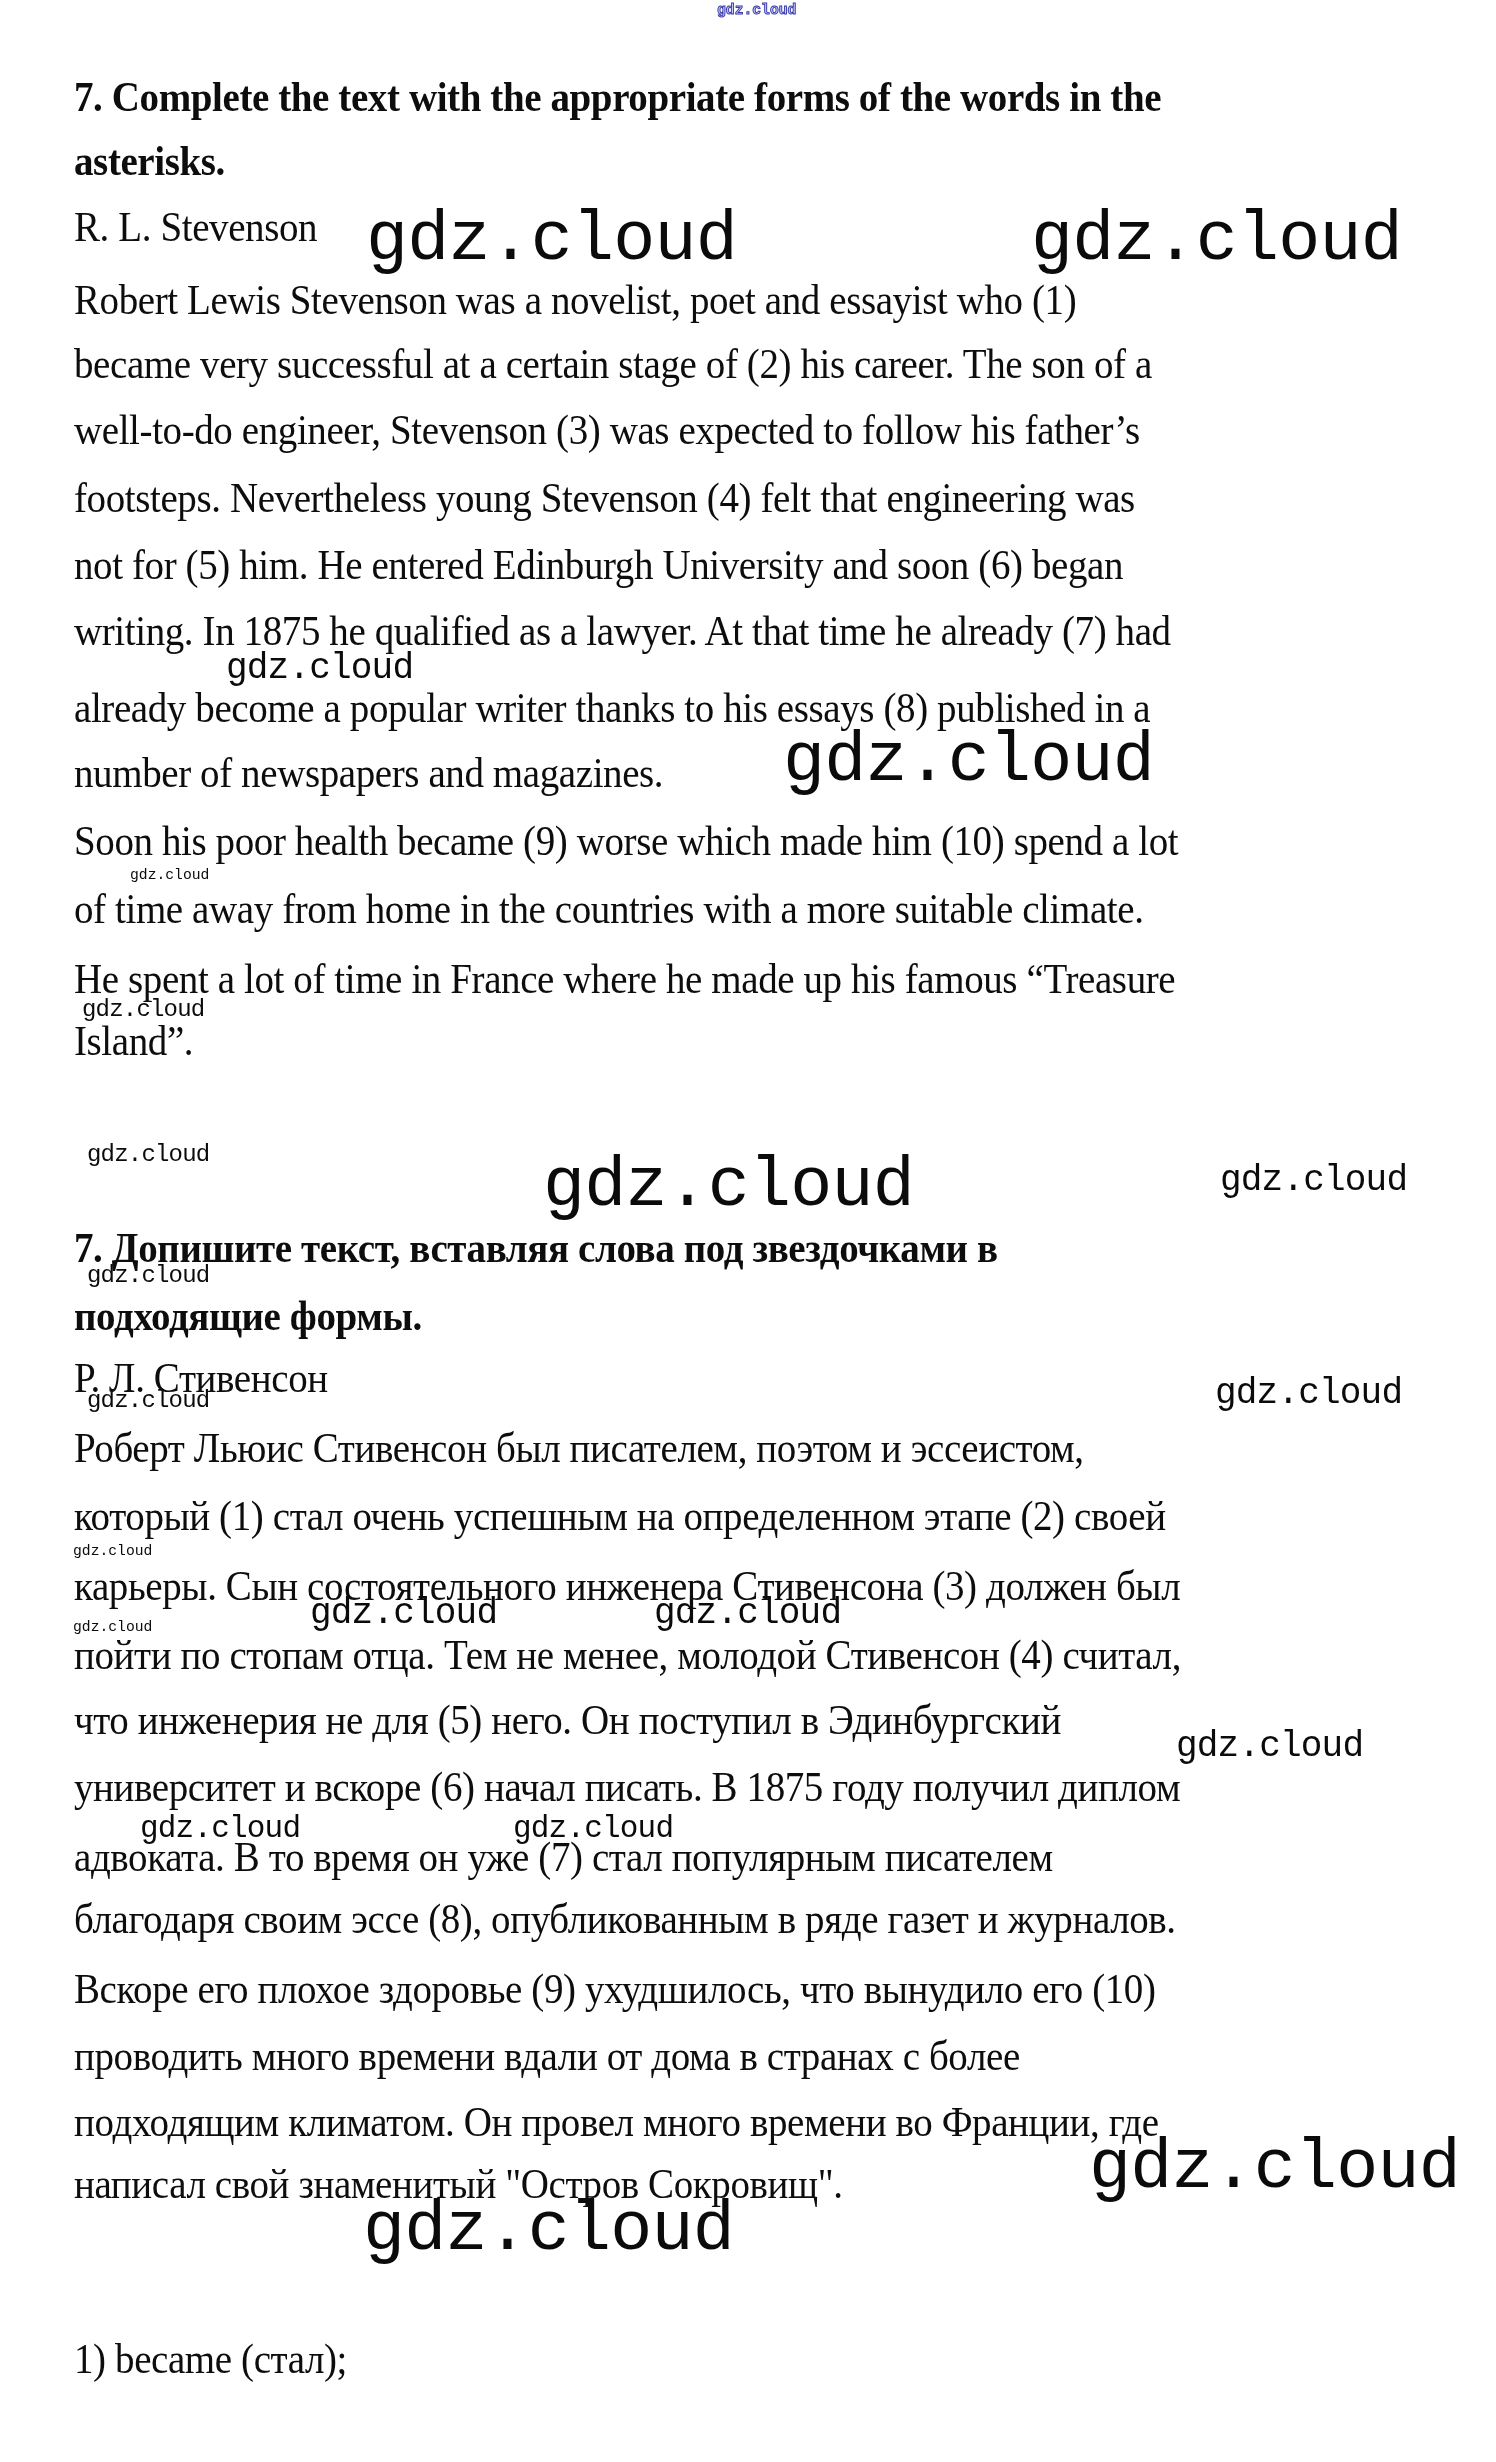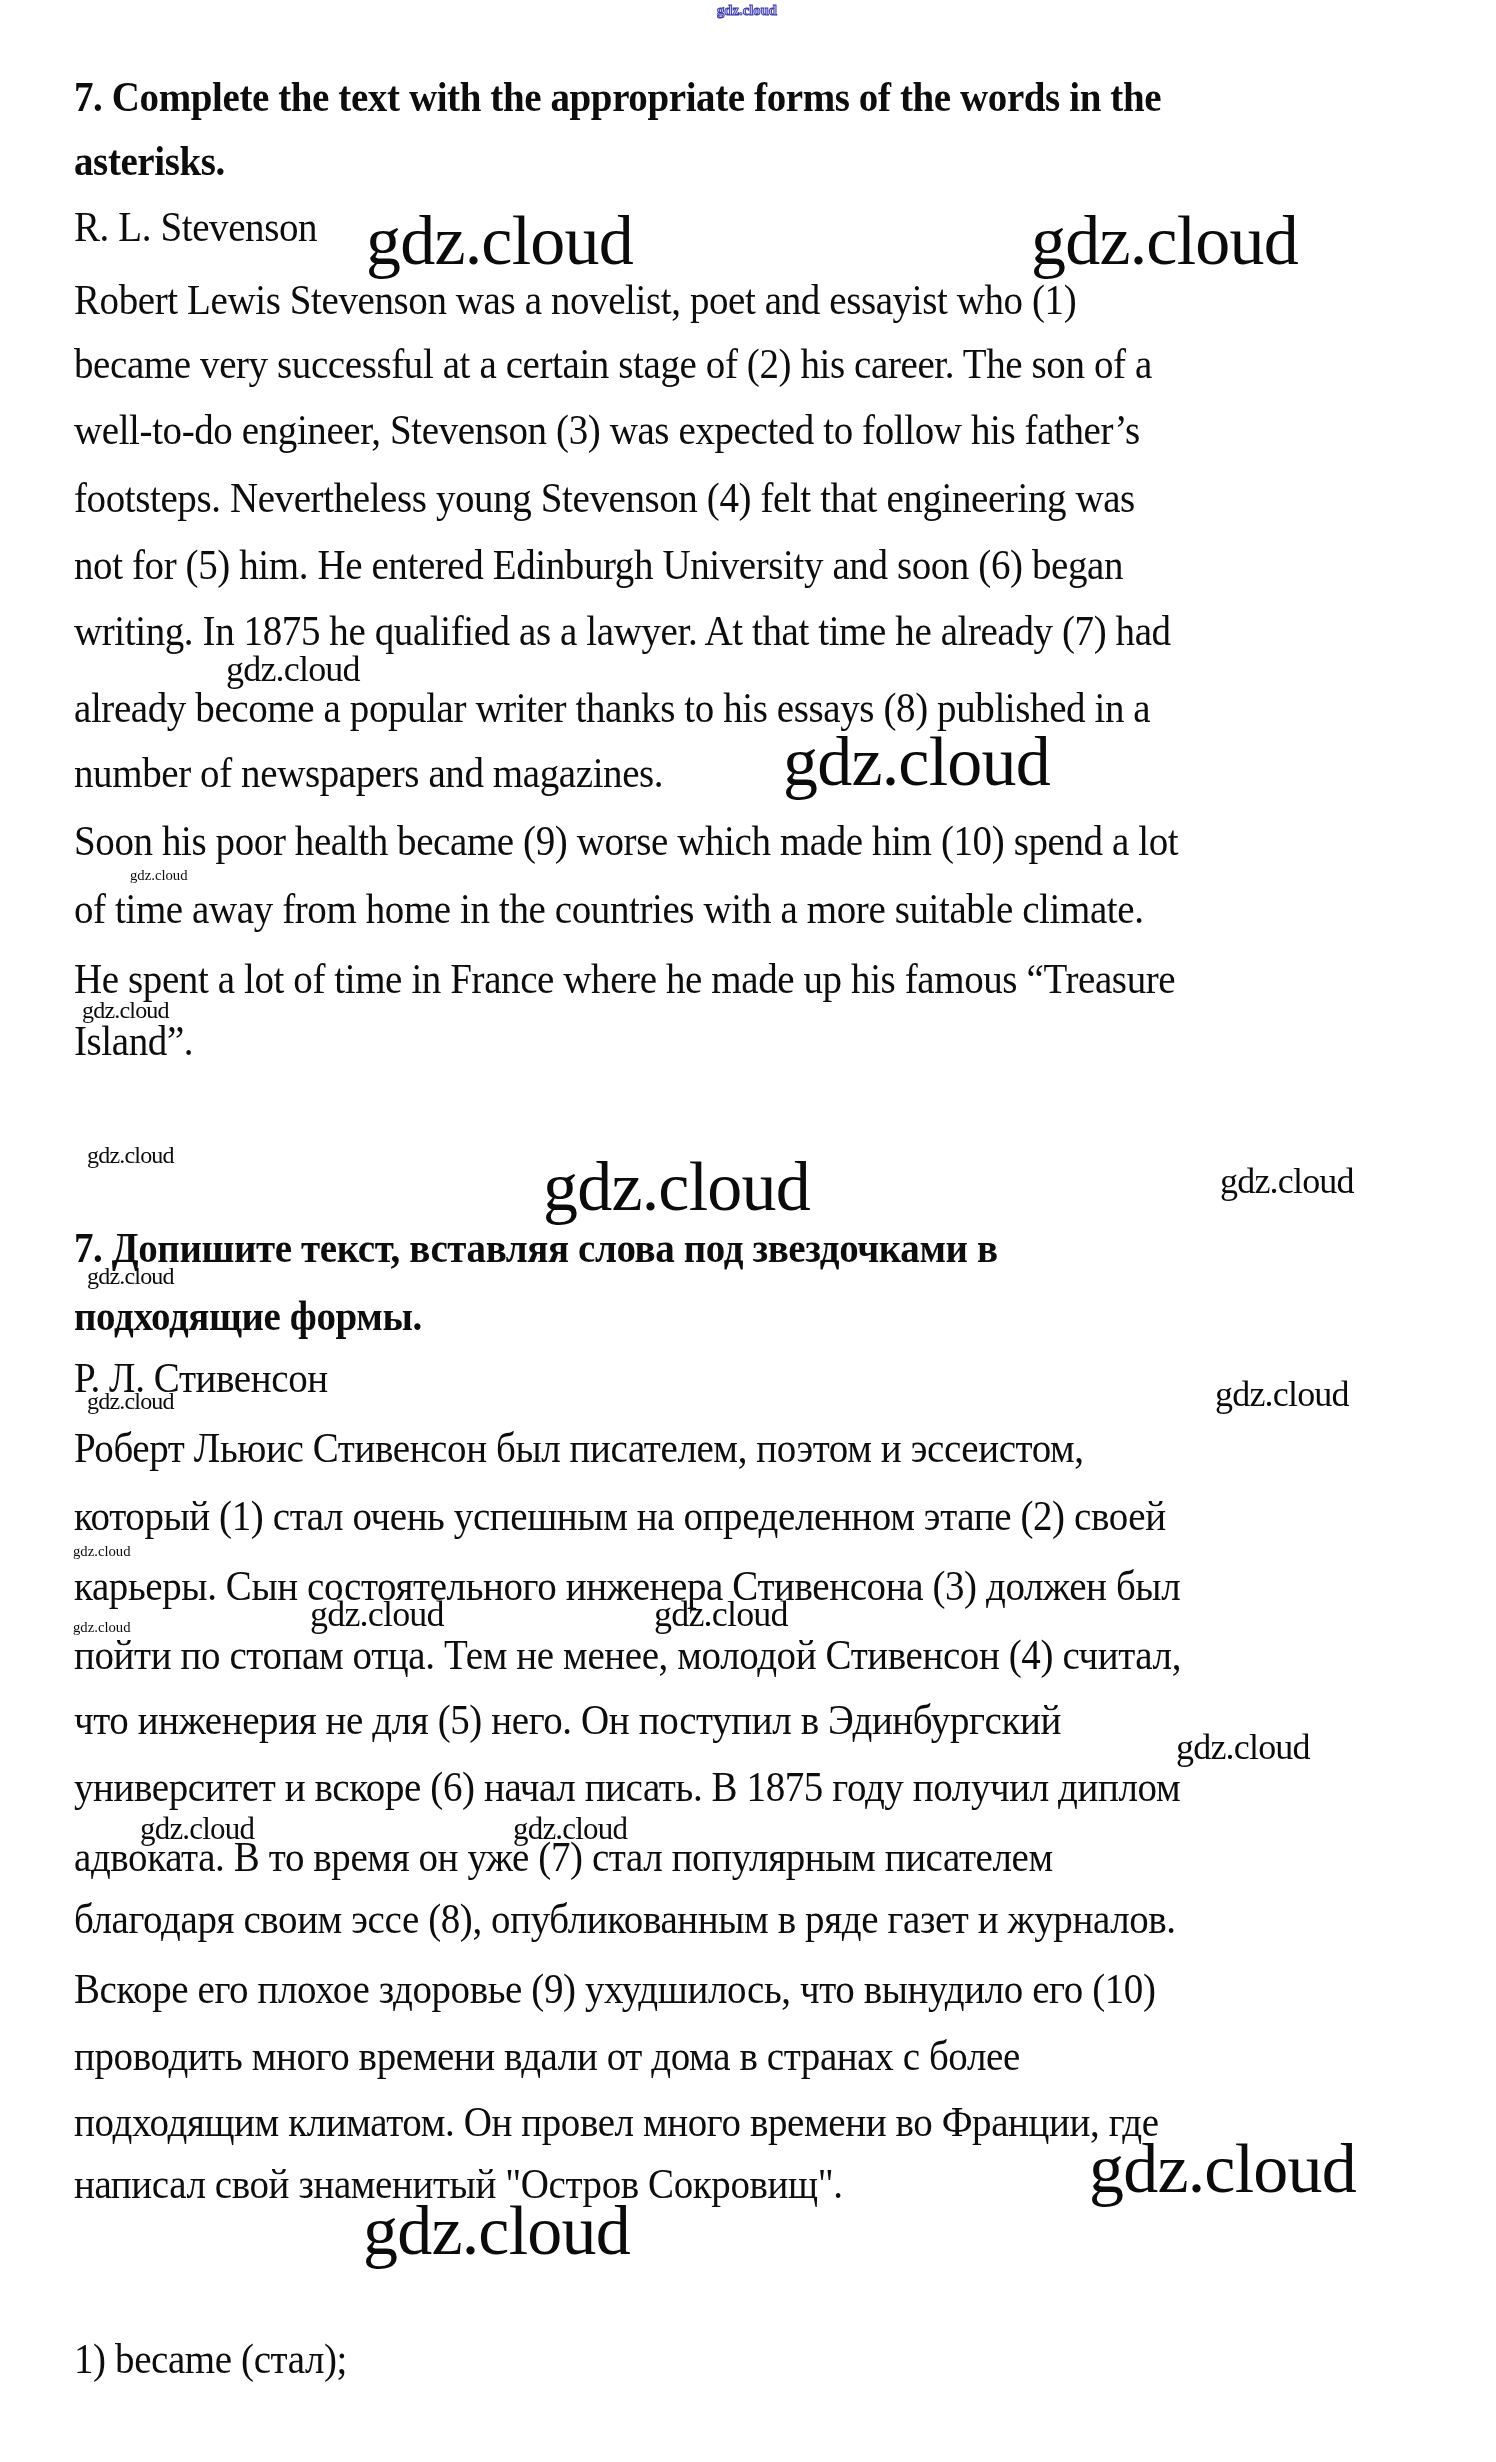--- a/index.html
+++ b/index.html
@@ -18,21 +18,21 @@
     font-size: 39px;
     line-height: 47px;
     letter-spacing: -0.4px;
     white-space: nowrap;
     transform: scaleY(1.06);
     transform-origin: left top;
   }
   .bold { font-weight: 700; }
   .wm {
     position: absolute;
-    font-family: Liberation Serif, serif;
+    font-family: Liberation Mono, monospace;
     color: #0b0b0b;
     line-height: 1;
     white-space: nowrap;
     letter-spacing: -0.8px;
   }
   .wm-big    { font-size: 70px; }
   .wm-med    { font-size: 36px; }
   .wm-med2   { font-size: 31px; }
   .wm-small  { font-size: 24px; }
   .wm-tiny   { font-size: 14.7px; letter-spacing: 0; }

